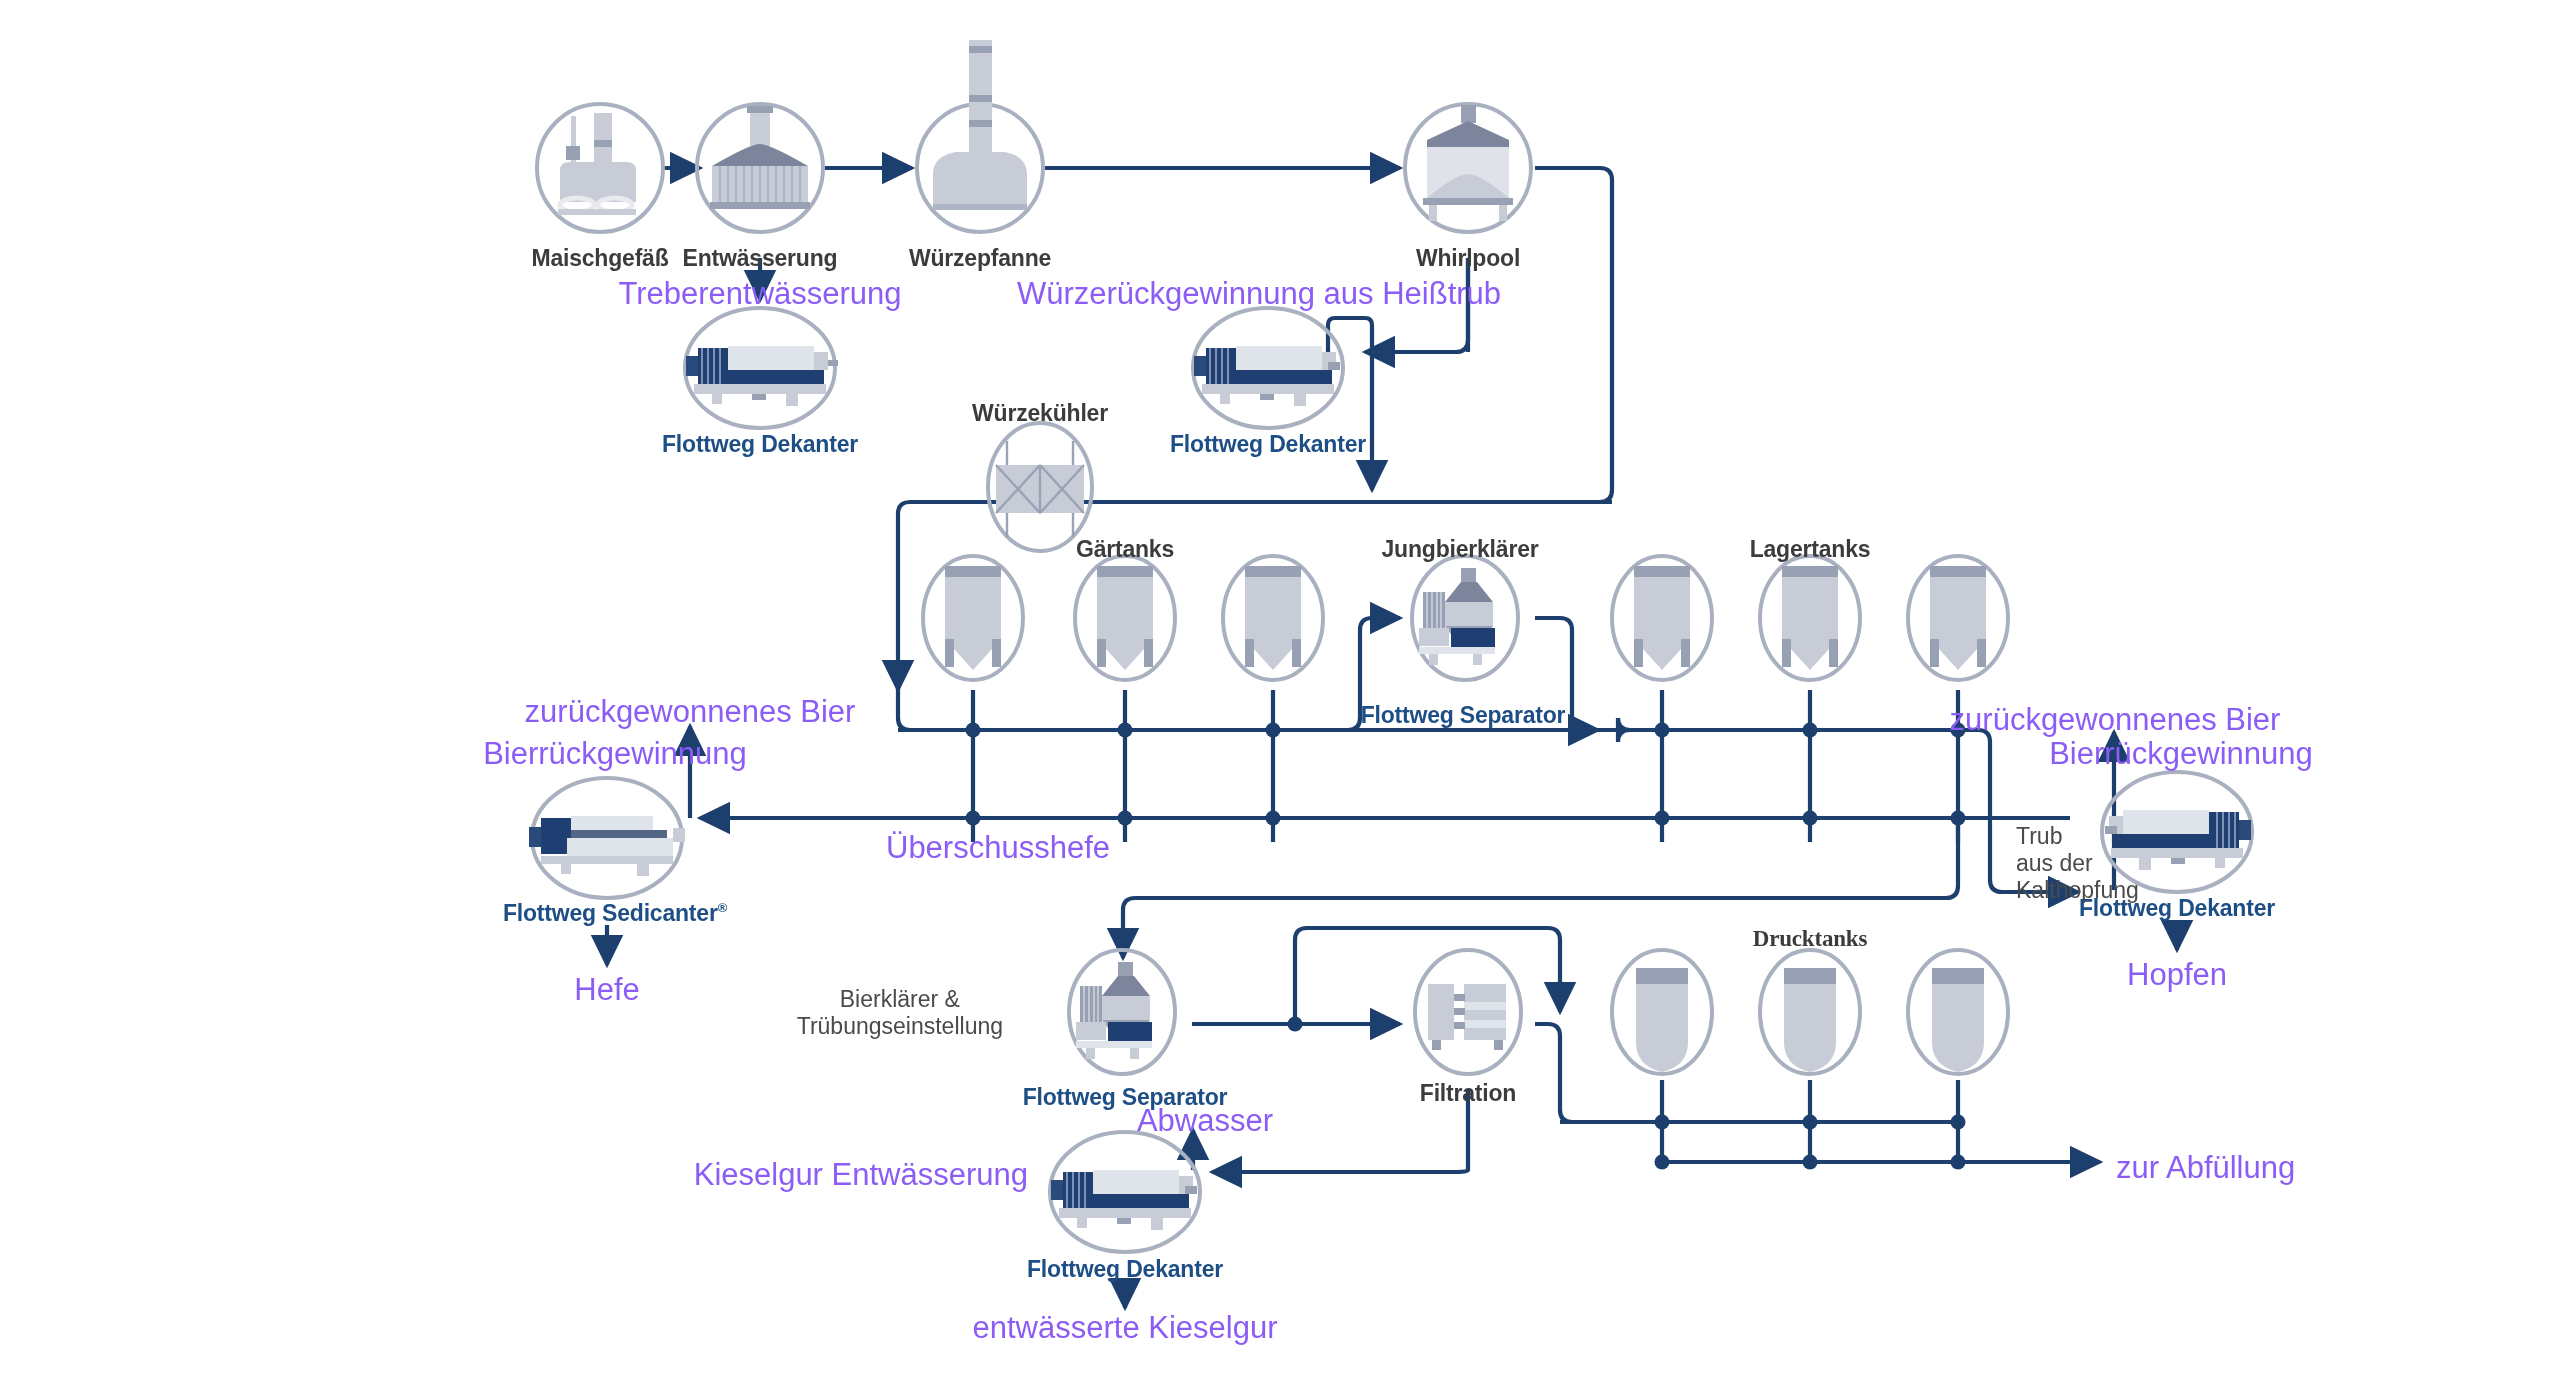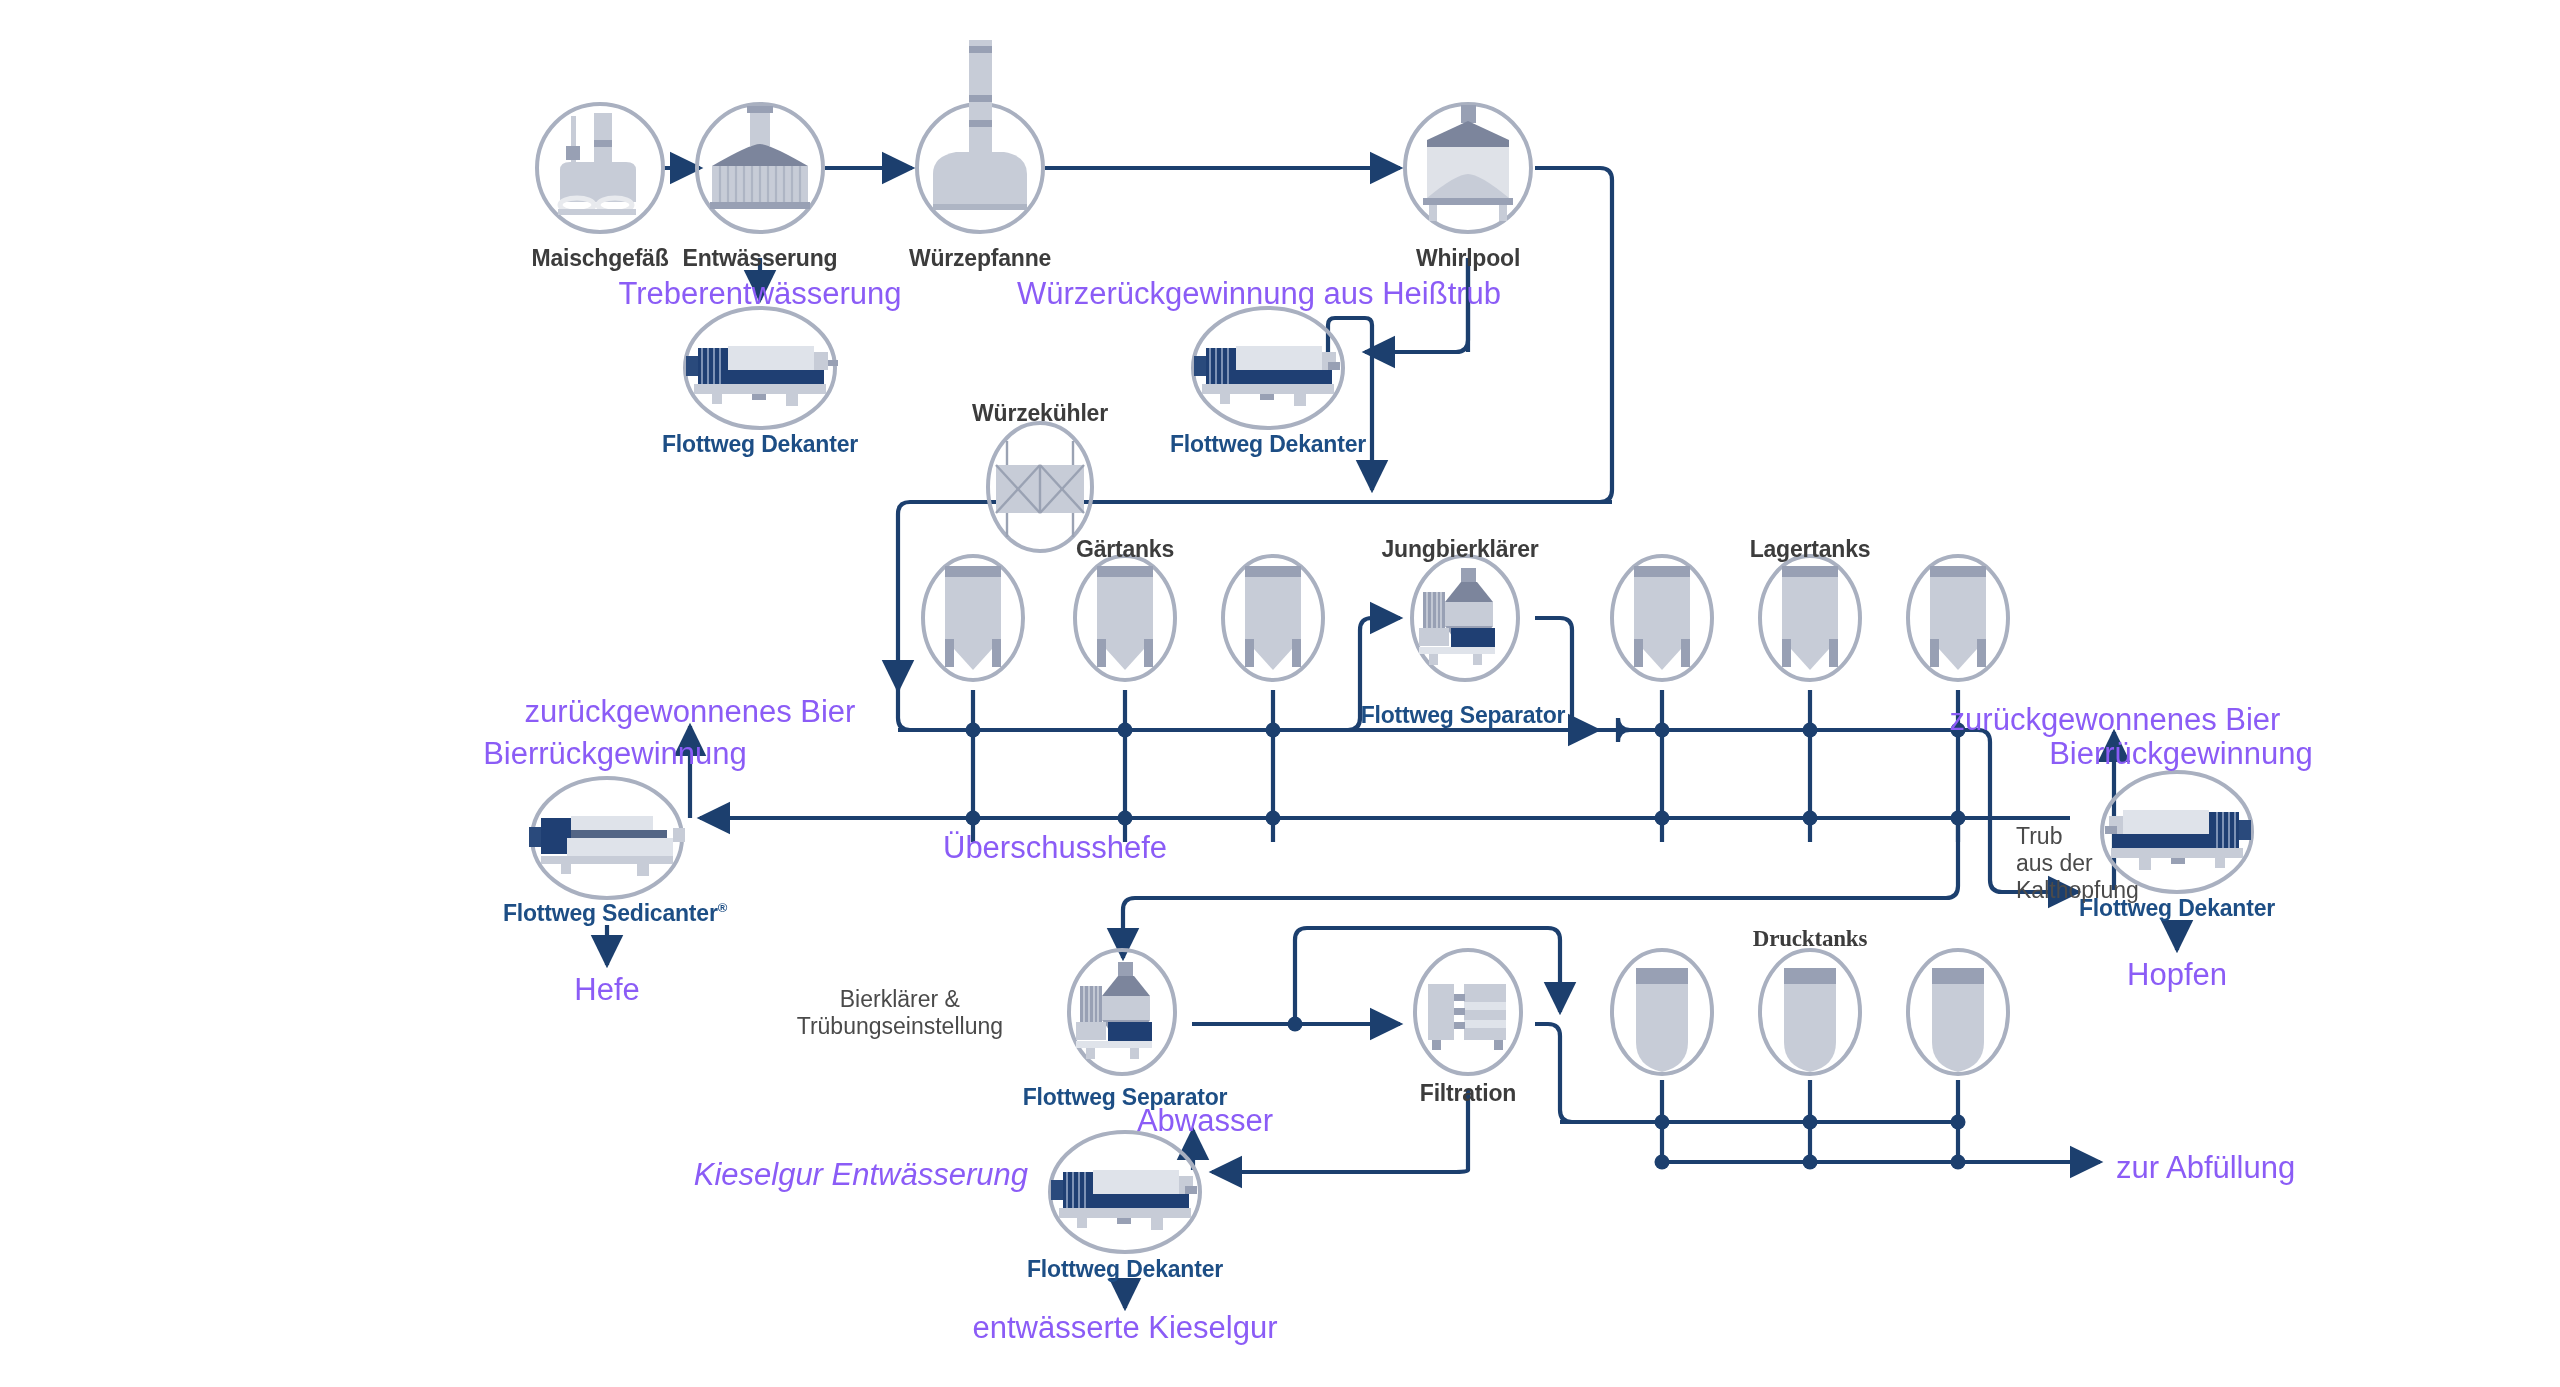--- a/index.html
+++ b/index.html
@@ -421,28 +421,28 @@
   <div class="lbl t-brand" style="left:1463px;top:702px;"><span>Flottweg Separator</span></div>
   <div class="lbl t-brand" style="left:615px;top:900px;"><span>Flottweg Sedicanter</span><sup>®</sup></div>
   <div class="lbl t-brand" style="left:2177px;top:895px;"><span>Flottweg Dekanter</span></div>
   <div class="lbl t-brand" style="left:1125px;top:1084px;"><span>Flottweg Separator</span></div>
   <div class="lbl t-brand" style="left:1125px;top:1256px;"><span>Flottweg Dekanter</span></div>
 
   <div class="lbl t-plain" style="left:760px;top:276px;">Treberentwässerung</div>
   <div class="lbl t-plain" style="left:1259px;top:276px;">Würzerückgewinnung aus Heißtrub</div>
   <div class="lbl t-plain" style="left:690px;top:694px;">zurückgewonnenes Bier</div>
   <div class="lbl t-plain" style="left:615px;top:736px;">Bierrückgewinnung</div>
-  <div class="lbl t-plain" style="left:1055px;top:830px;">Überschusshefe</div>
+  <div class="lbl t-plain" style="left:998px;top:830px;">Überschusshefe</div>
   <div class="lbl t-plain" style="left:607px;top:972px;">Hefe</div>
   <div class="lbl t-plain" style="left:2115px;top:702px;">zurückgewonnenes Bier</div>
   <div class="lbl t-plain" style="left:2181px;top:736px;">Bierrückgewinnung</div>
   <div class="lbl left t-multi" style="left:2016px;top:823px;">Trub
 aus der
 Kalthopfung</div>
   <div class="lbl t-plain" style="left:2177px;top:957px;">Hopfen</div>
   <div class="lbl right t-multi" style="left:1003px;top:986px;text-align:center;">Bierklärer &amp;
 Trübungseinstellung</div>
   <div class="lbl t-plain" style="left:1205px;top:1103px;">Abwasser</div>
-  <div class="lbl right t-plain" style="left:1028px;top:1157px;font-style:italic;">Kieselgur Entwässerung</div>
+  <div class="lbl right t-plain" style="left:1028px;top:1157px;">Kieselgur Entwässerung</div>
   <div class="lbl t-plain" style="left:1125px;top:1310px;">entwässerte Kieselgur</div>
   <div class="lbl left t-plain" style="left:2116px;top:1150px;">zur Abfüllung</div>
 
 </div>
 
 </body></html>

